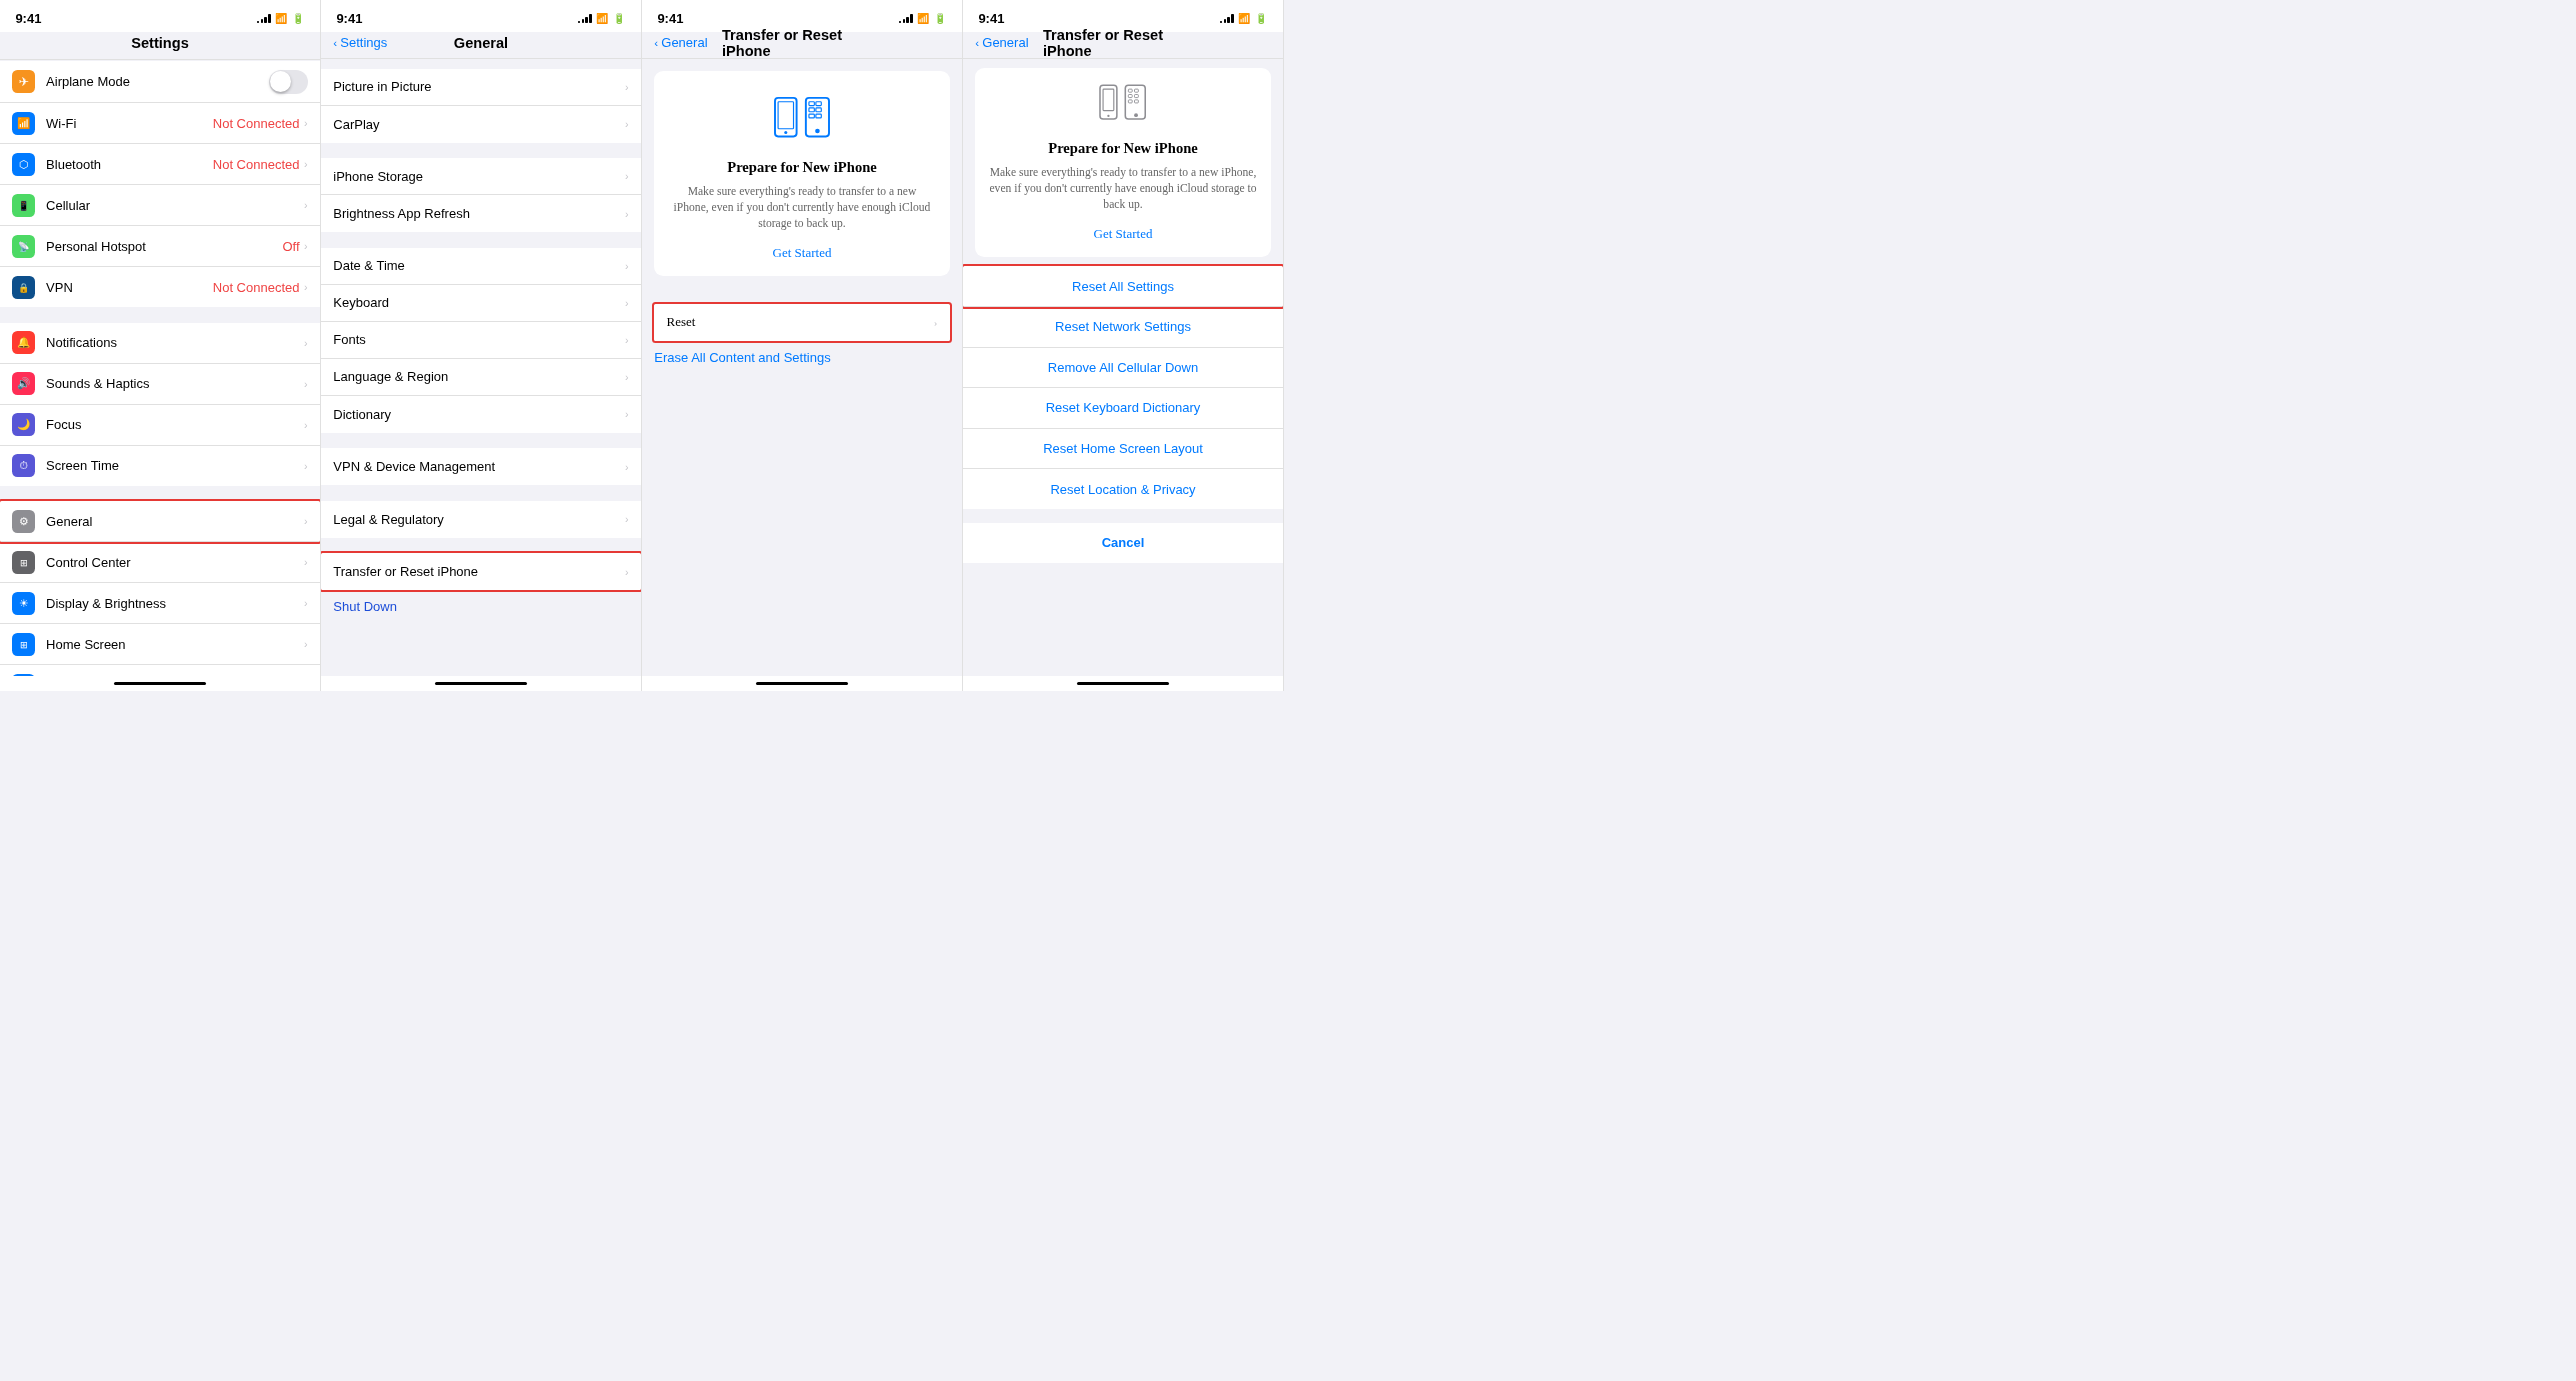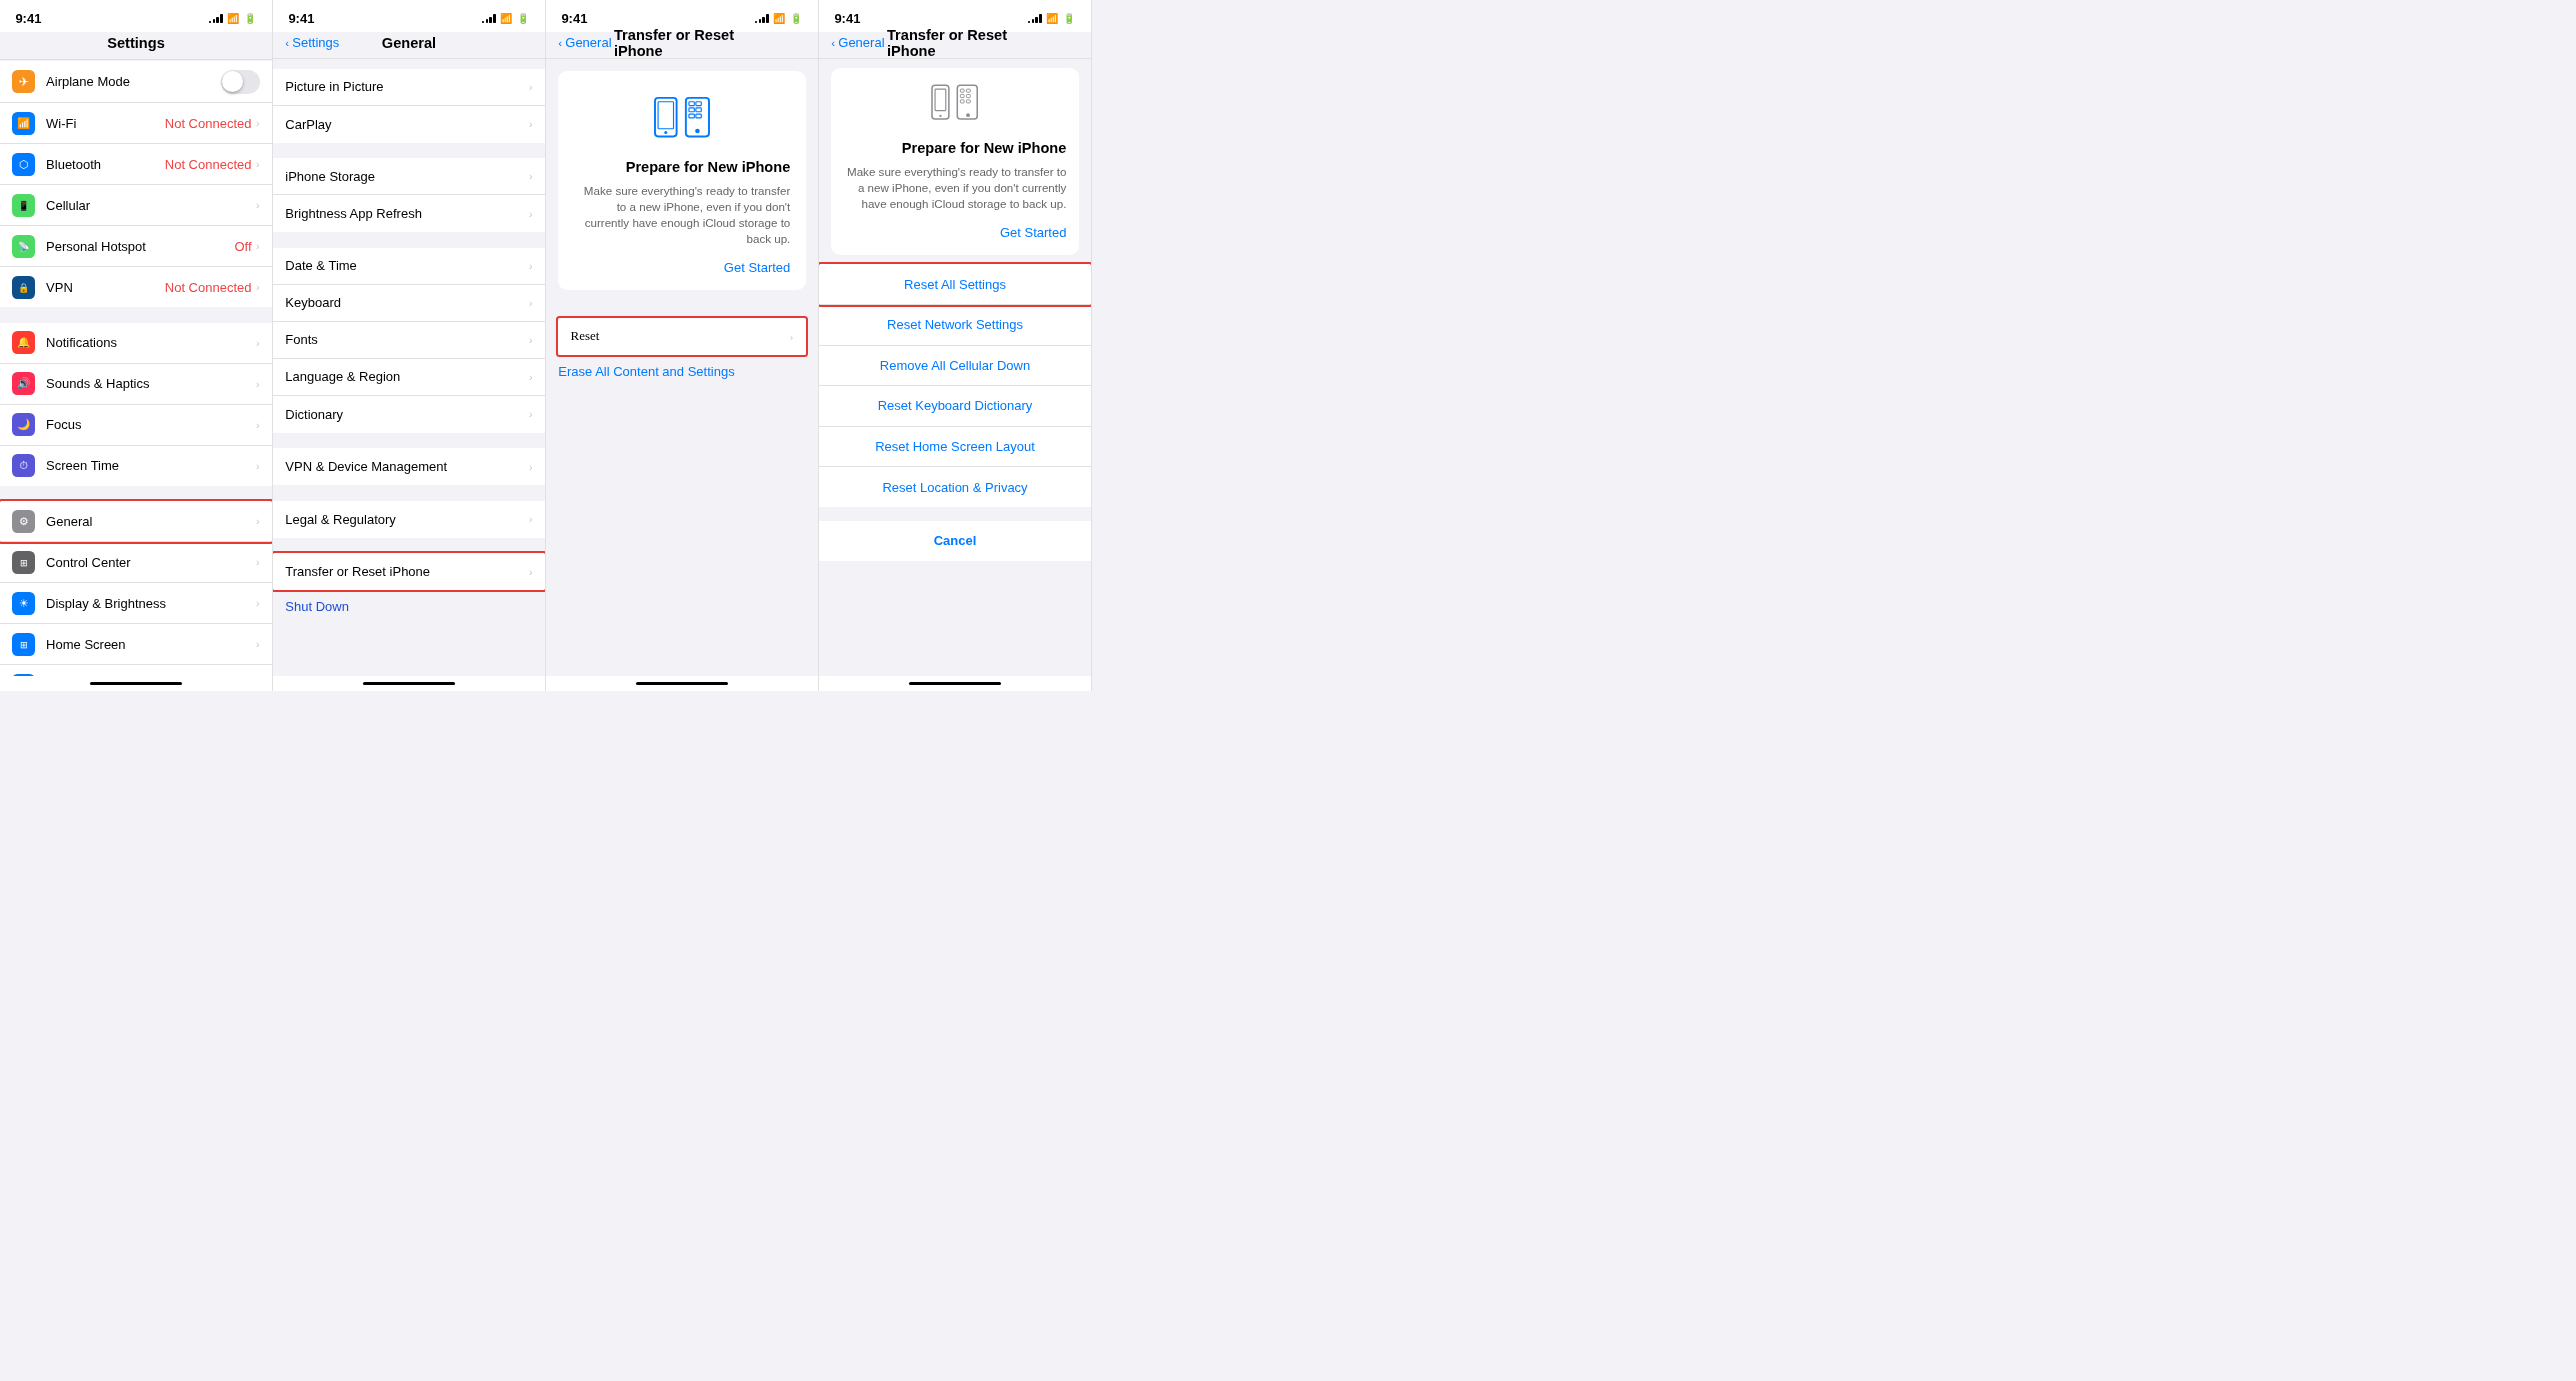--- a/index.html
+++ b/index.html
@@ -6,21 +6,21 @@
     body {
       font-family: -apple-system, BlinkMacSystemFont, 'SF Pro Text', 'Helvetica Neue', sans-serif;
       background: #f2f2f7;
       display: flex;
       width: 1288px;
       height: 691px;
       overflow: hidden;
     }
 
     .phone-panel {
-      width: 273px;
+      width: 321px;
       height: 691px;
       background: #fff;
       border-right: 0.8px solid #e0e0e0;
       display: flex;
       flex-direction: column;
       overflow: hidden;
       flex-shrink: 0;
     }
 
     
@@ -164,21 +164,22 @@
 
     
     .panel3 {
       background: #f2f2f7;
     }
     .reset-card {
       background: #fff;
       margin: 12.3px;
       border-radius: 9.2px;
       padding: 23px 15.4px 15.4px;
-      text-align: right;
+      text-align: center;
+      font-family: Liberation Serif, serif;
     }
     .reset-card-title {
       font-size: 14.6px;
       font-weight: 700;
       color: #000;
       margin-bottom: 7.7px;
     }
     .reset-card-desc {
       font-size: 11.6px;
       color: #666;

